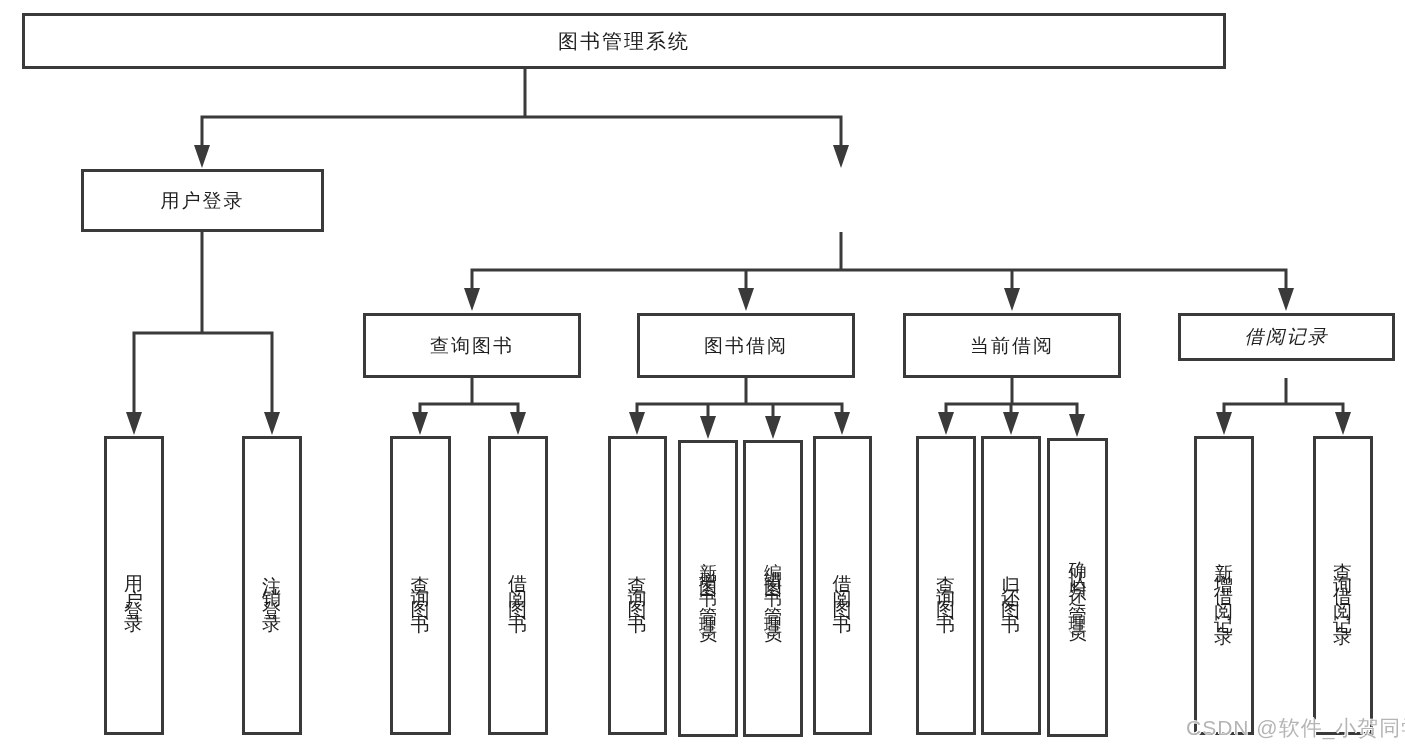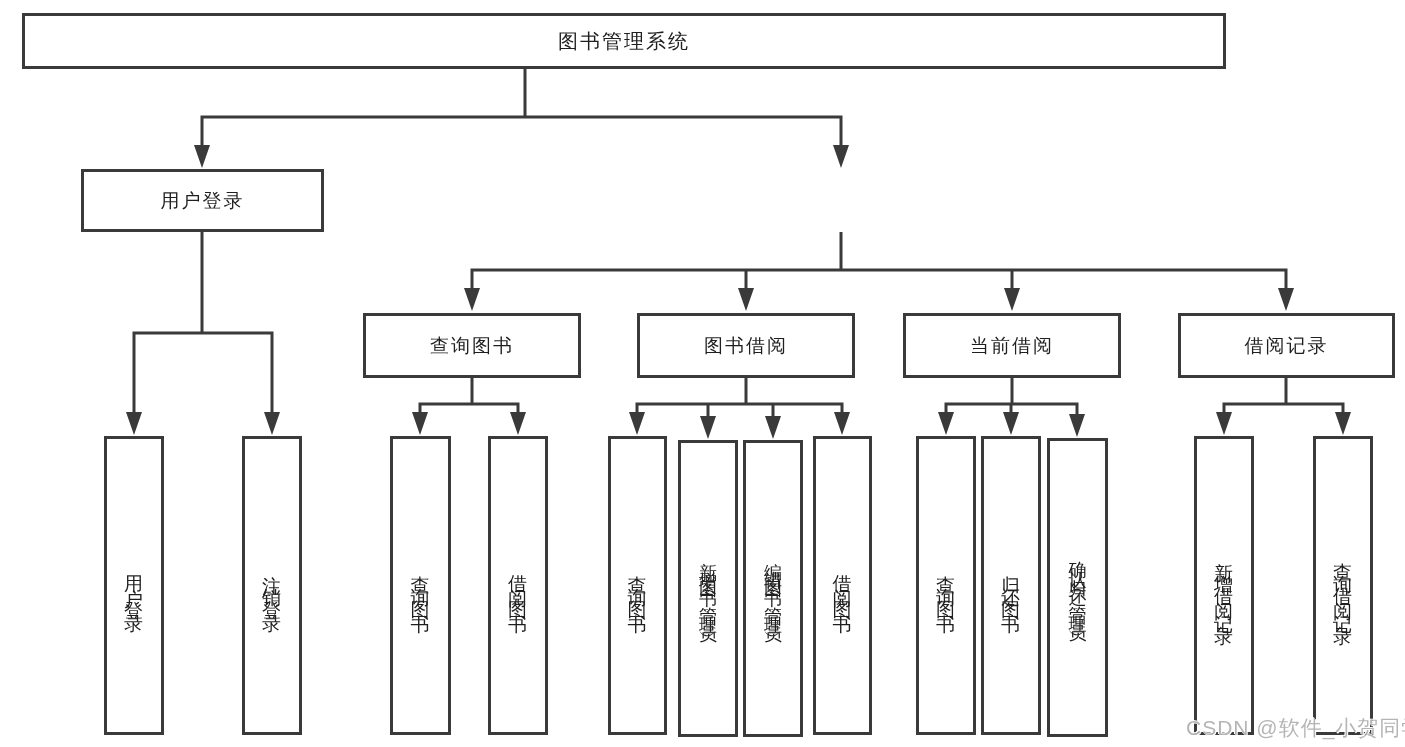--- a/index.html
+++ b/index.html
@@ -88,21 +88,21 @@
 
   <div class="box" style="left:363px;top:313px;width:218px;height:65px;">
     <span class="hlabel">查询图书</span>
   </div>
   <div class="box" style="left:637px;top:313px;width:218px;height:65px;">
     <span class="hlabel">图书借阅</span>
   </div>
   <div class="box" style="left:903px;top:313px;width:218px;height:65px;">
     <span class="hlabel">当前借阅</span>
   </div>
-  <div class="box" style="left:1178px;top:313px;width:217px;height:65px;">
+  <div class="box" style="left:1178px;top:313px;width:217px;height:48px;font-style:italic;">
     <span class="hlabel">借阅记录</span>
   </div>
 
   <div class="box" style="left:104px;top:436px;width:60px;height:299px;">
     <span class="vt">用户登录</span>
   </div>
   <div class="box" style="left:242px;top:436px;width:60px;height:299px;">
     <span class="vt">注销登录</span>
   </div>
 

